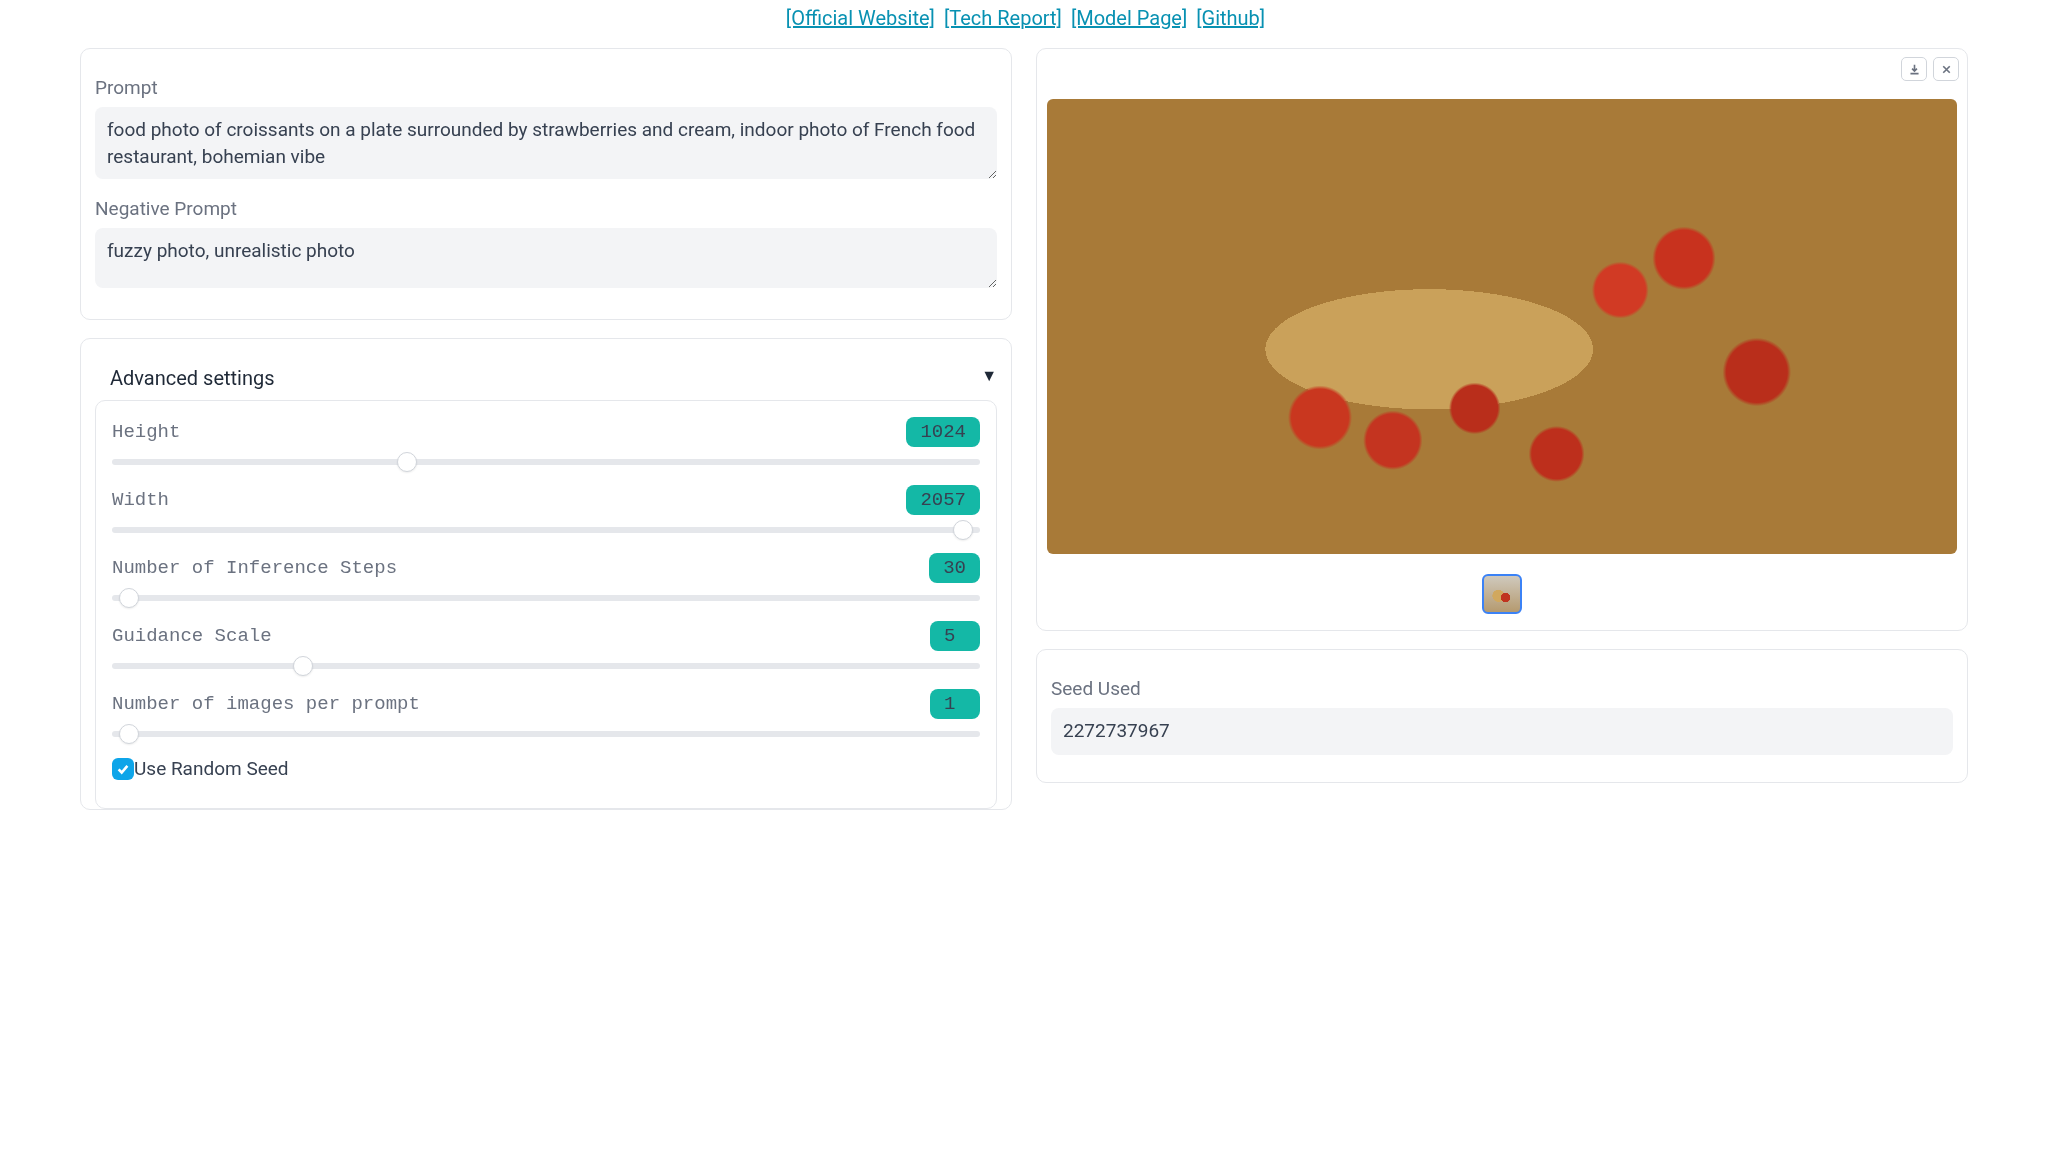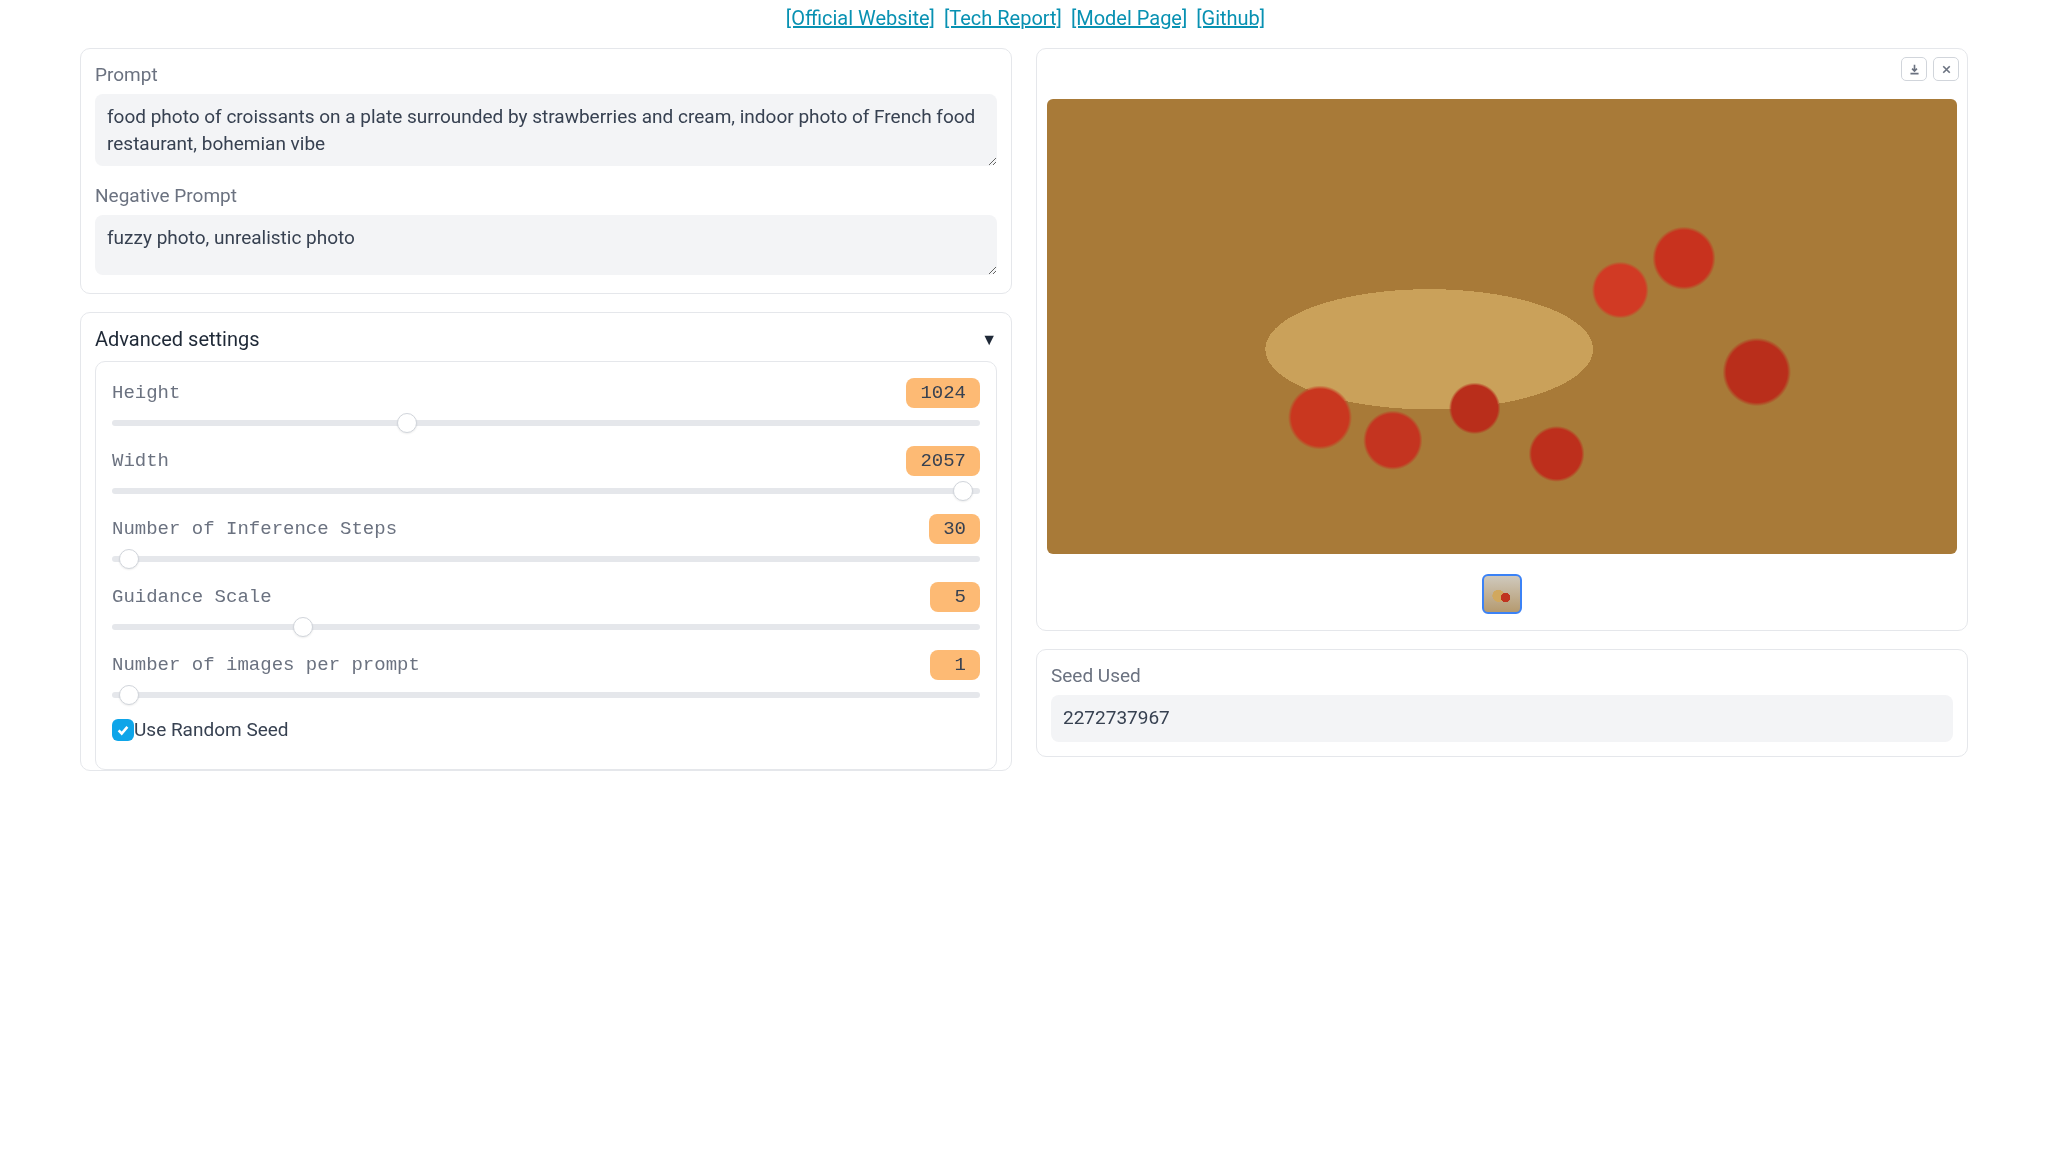--- a/index.html
+++ b/index.html
@@ -26,21 +26,21 @@
     align-items: flex-start;
   }
   .col {
     flex: 1;
     min-width: 0;
   }
   .card {
     background: #ffffff;
     border: 1px solid #e5e7eb;
     border-radius: 10px;
-    padding: 14px 14px;
+    padding: 27px 14px;
     margin-bottom: 18px;
     position: relative;
   }
   .label {
     color: #6b7280;
     font-size: 19px;
     margin-bottom: 8px;
     display: block;
   }
   textarea.field, .readonly-field {
@@ -55,48 +55,48 @@
     resize: vertical;
     line-height: 1.4;
   }
   textarea.field { min-height: 60px; }
   .readonly-field { min-height: 44px; display:flex; align-items:center; }
   .prompt-area { height: 72px; }
   .neg-area { height: 48px; }
   .adv-header {
     display: flex;
     justify-content: space-between;
-    align-items: center;
     font-size: 20px;
     color: #1f2937;
     margin-bottom: 10px;
     cursor: pointer;
+    margin-left: 15px;
   }
   .adv-header .tri { font-size: 16px; color:#1f2937; }
   .adv-body {
     border: 1px solid #e5e7eb;
     border-radius: 10px;
     padding: 16px 16px 10px 16px;
   }
   .slider-row { margin-bottom: 20px; font-family: Liberation Mono, monospace; }
   .slider-top {
     display: flex;
     justify-content: space-between;
     align-items: center;
     margin-bottom: 12px;
   }
   .slider-label { color:#6b7280; font-size: 19px; }
   .pill {
-    background: #fdba74;
+    background: #14b8a6;
     border-radius: 8px;
     padding: 4px 14px;
     font-size: 19px;
     color:#374151;
     min-width: 50px;
-    text-align: right;
+    text-align: left;
   }
   .track {
     position: relative;
     height: 6px;
     background: #e5e7eb;
     border-radius: 3px;
     cursor: pointer;
   }
   .thumb {
     position: absolute;

